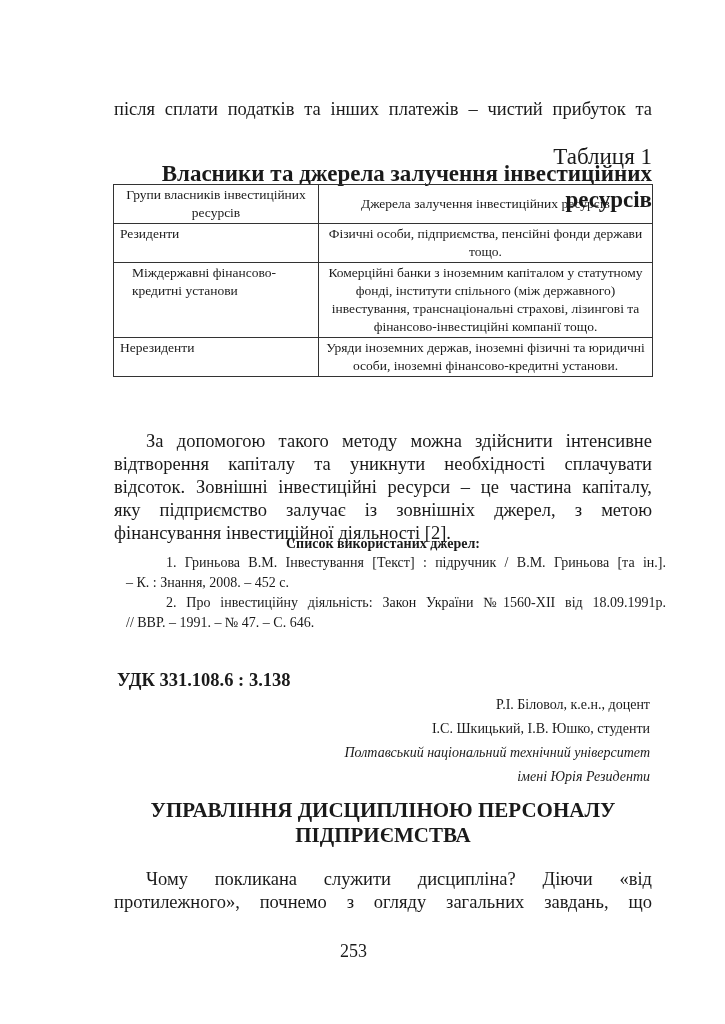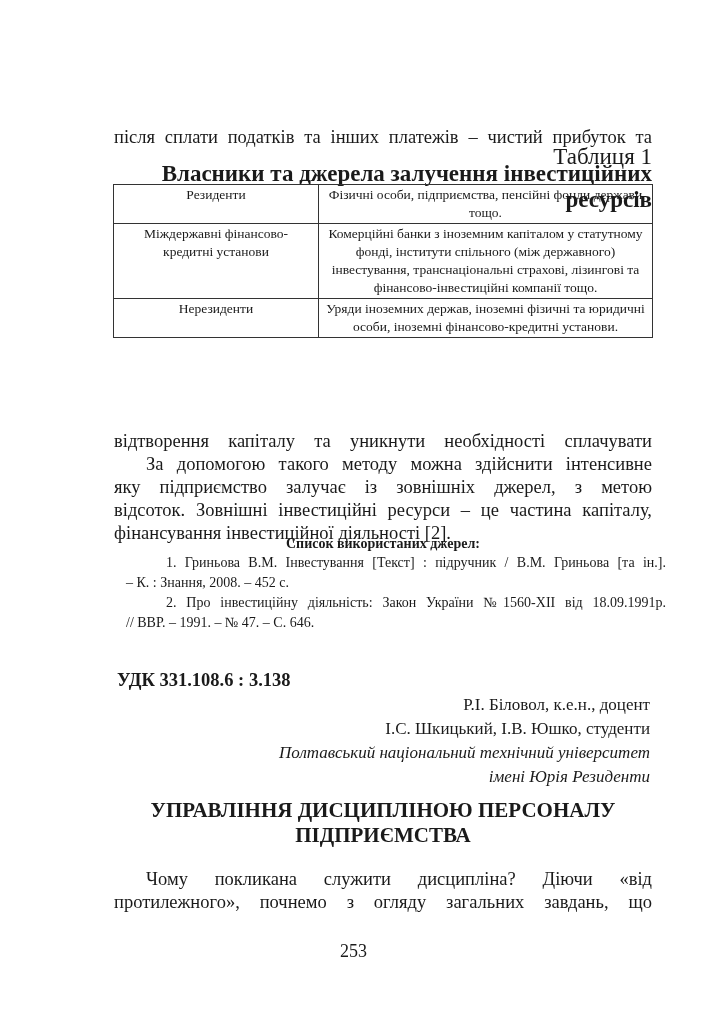--- a/index.html
+++ b/index.html
@@ -1,75 +1,79 @@
 <!DOCTYPE html>
 <html><head>
   <meta charset="utf-8">
   <style>
     html, body { margin: 0; padding: 0; background: #ffffff; }
     body { width: 725px; height: 1024px; position: relative; overflow: hidden;
            font-family: "Liberation Serif", "DejaVu Serif", serif; color: #1a1a1a; }
     .abs { position: absolute; }
     .body-text { font-size: 18.5px; line-height: 23px; text-align: justify; }
     .just-line { display: block; text-align: justify; text-align-last: justify; white-space: nowrap; }
-    .p1 { left: 114px; top: 98px; width: 538px; margin-top: 28px; }
+    .p1 { left: 114px; top: 98px; width: 538px; }
     .table-caption { right: 73px; top: 144px; font-size: 23px; }
     .table-title { left: 114px; top: 161px; width: 538px; text-align: right; font-weight: bold; font-size: 23px; }
     table.inv { position: absolute; left: 113px; top: 184px; width: 540px; border-collapse: collapse;
                 font-size: 13.5px; line-height: 18px; }
     table.inv td, table.inv th { border: 1.3px solid #333; vertical-align: top; padding: 1px 6px 1px 6px; font-weight: normal; }
     table.inv th { vertical-align: middle; text-align: center; }
-    table.inv td.c1 { text-align: center; width: 168px; margin-top: 11px; }
+    table.inv td.c1 { text-align: left; width: 168px; margin-top: 11px; }
     table.inv td.c2 { text-align: center; }
     .p2 { left: 114px; top: 430px; width: 538px; }
     .refs-title { left: 114px; top: 536px; width: 538px; text-align: center; font-weight: bold; font-size: 14px; }
     .ref { font-size: 14px; line-height: 20px; left: 114px; width: 540px; margin-left: 12px; }
     .ref1 { top: 553px; }
     .ref2 { top: 593px; }
     .indent { padding-left: 40px; }
     .udk { left: 117px; top: 670px; font-size: 18.5px; font-weight: bold; }
-    .authors { right: 75px; top: 693px; font-size: 17px; line-height: 24px; text-align: right; }
+    .authors { right: 75px; top: 693px; font-size: 14px; line-height: 24px; text-align: right; }
     .authors .it { font-style: italic; }
     .article-title { left: 114px; top: 798px; width: 538px; text-align: center; font-weight: bold;
                      font-size: 21px; line-height: 25px; }
     .p3 { left: 114px; top: 868px; width: 538px; }
     .page-num { left: 0; width: 707px; top: 941px; text-align: center; font-size: 18px; }
   </style>
 </head>
 <body>
 
 <div class="abs body-text p1">
   <span class="just-line">після сплати податків та інших платежів  –  чистий прибуток та</span>
 </div>
 
 <div class="abs table-caption">Таблиця 1</div>
 <div class="abs table-title">Власники та джерела залучення інвестиційних ресурсів</div>
 
 <table class="inv">
   <tbody>
+      <tr>
+    <th style="width:168px">Групи власників інвестиційних ресурсів</th>
+    <th>Джерела залучення інвестиційних ресурсів</th>
+  </tr>
   <tr>
     <td class="c1">Резиденти</td>
     <td class="c2">Фізичні особи, підприємства, пенсійні фонди держави тощо.</td>
   </tr>
   <tr>
     <td class="c1" style="padding-left:18px;padding-right:18px">Міждержавні фінансово-кредитні установи</td>
     <td class="c2">Комерційні банки з іноземним капіталом у статутному фонді, інститути спільного (між державного) інвестування, транснаціональні страхові, лізингові та фінансово-інвестиційні компанії тощо.</td>
   </tr>
   <tr>
     <td class="c1">Нерезиденти</td>
     <td class="c2">Уряди іноземних держав, іноземні фізичні та юридичні особи, іноземні фінансово-кредитні установи.</td>
   </tr>
 </tbody>
   </table>
 
 <div class="abs body-text p2">
+  <span class="just-line" style="padding-left:32px">За допомогою такого методу можна здійснити інтенсивне</span>
   <span class="just-line">відтворення капіталу та уникнути необхідності сплачувати</span>
-  <span class="just-line" style="padding-left:32px">За допомогою такого методу можна здійснити інтенсивне</span>
+  <span class="just-line">відсоток. Зовнішні інвестиційні ресурси – це частина капіталу,</span>
   <span class="just-line">яку підприємство залучає із зовнішніх джерел, з метою</span>
-  <span class="just-line">відсоток. Зовнішні інвестиційні ресурси – це частина капіталу,</span>
   <span style="display:block">фінансування інвестиційної діяльності [2].</span>
 </div>
 
 <div class="abs refs-title">Список використаних джерел:</div>
 <div class="abs ref ref1">
   <span class="just-line indent">1. Гриньова В.М. Інвестування [Текст] : підручник / В.М. Гриньова [та ін.].</span>
   <span style="display:block">– К. : Знання, 2008. – 452 с.</span>
 </div>
 <div class="abs ref ref2">
   <span class="just-line indent">2.  Про інвестиційну діяльність: Закон України №1560-XII від 18.09.1991р.</span>

